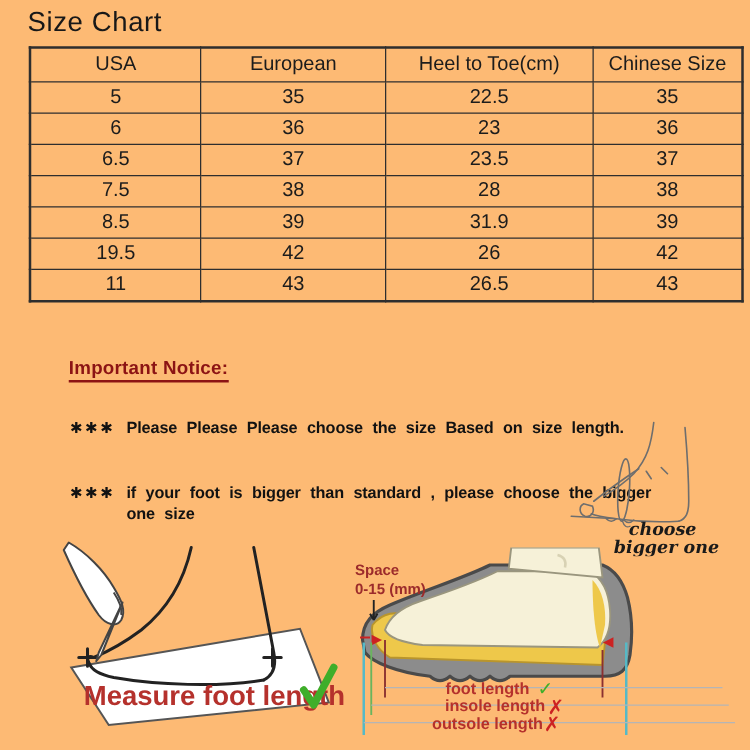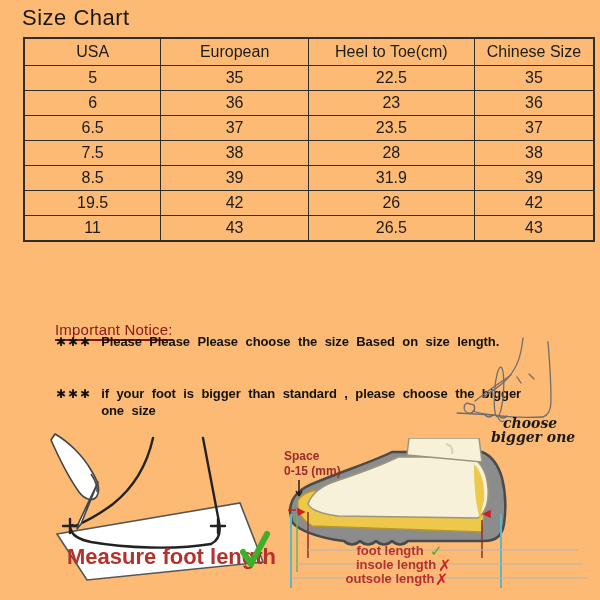--- a/index.html
+++ b/index.html
@@ -8,21 +8,21 @@
     font-family:"Liberation Sans","DejaVu Sans",sans-serif; color:#1b1b1b; overflow:hidden;
   }
   
   .page-title { position:absolute; left:22px; top:5px; font-size:22px; letter-spacing:.5px; color:#181818; }
   
   .size-table { position:absolute; left:23px; top:37px; width:572px; border-collapse:collapse; table-layout:fixed; border:2px solid #2e2e2e; font-size:16px; color:#1c1c1c; }
   .size-table th, .size-table td { border:1px solid #2e2e2e; text-align:center; font-weight:normal; padding:0;margin-top:28px; }
   .size-table th { height:26px; font-size:16px; }
   .size-table td { height:24px; }
   
-  .notice-heading { position:absolute; left:55px; top:321px; font-size:15px; font-weight:normal; color:#8c1414; border-bottom:2px solid #8c1414; padding-bottom:1px; letter-spacing:.2px; }
+  .notice-heading { position:absolute; left:55px; top:286px; font-size:15px; font-weight:bold; color:#8c1414; border-bottom:2px solid #8c1414; padding-bottom:1px; letter-spacing:.2px; }
   .notice-block { position:absolute; display:flex; gap:9px; width:470px; font-size:13px; font-weight:bold; line-height:17px; letter-spacing:-0.1px; word-spacing:4px; color:#121212; }
   .notice-block .bullet { font-size:12px; letter-spacing:2px; padding-top:1px; }
   .nb1 { left:56px; top:333px; }
   .nb2 { left:56px; top:385px; }
   .indent1 { padding-left:16px; }
   .indent2 { padding-left:10px; }
   
   .sketch-foot { position:absolute; left:455px; top:325px; }
   .sketch-measure { position:absolute; left:35px; top:430px; }
   .sketch-shoe { position:absolute; left:278px; top:438px; }

